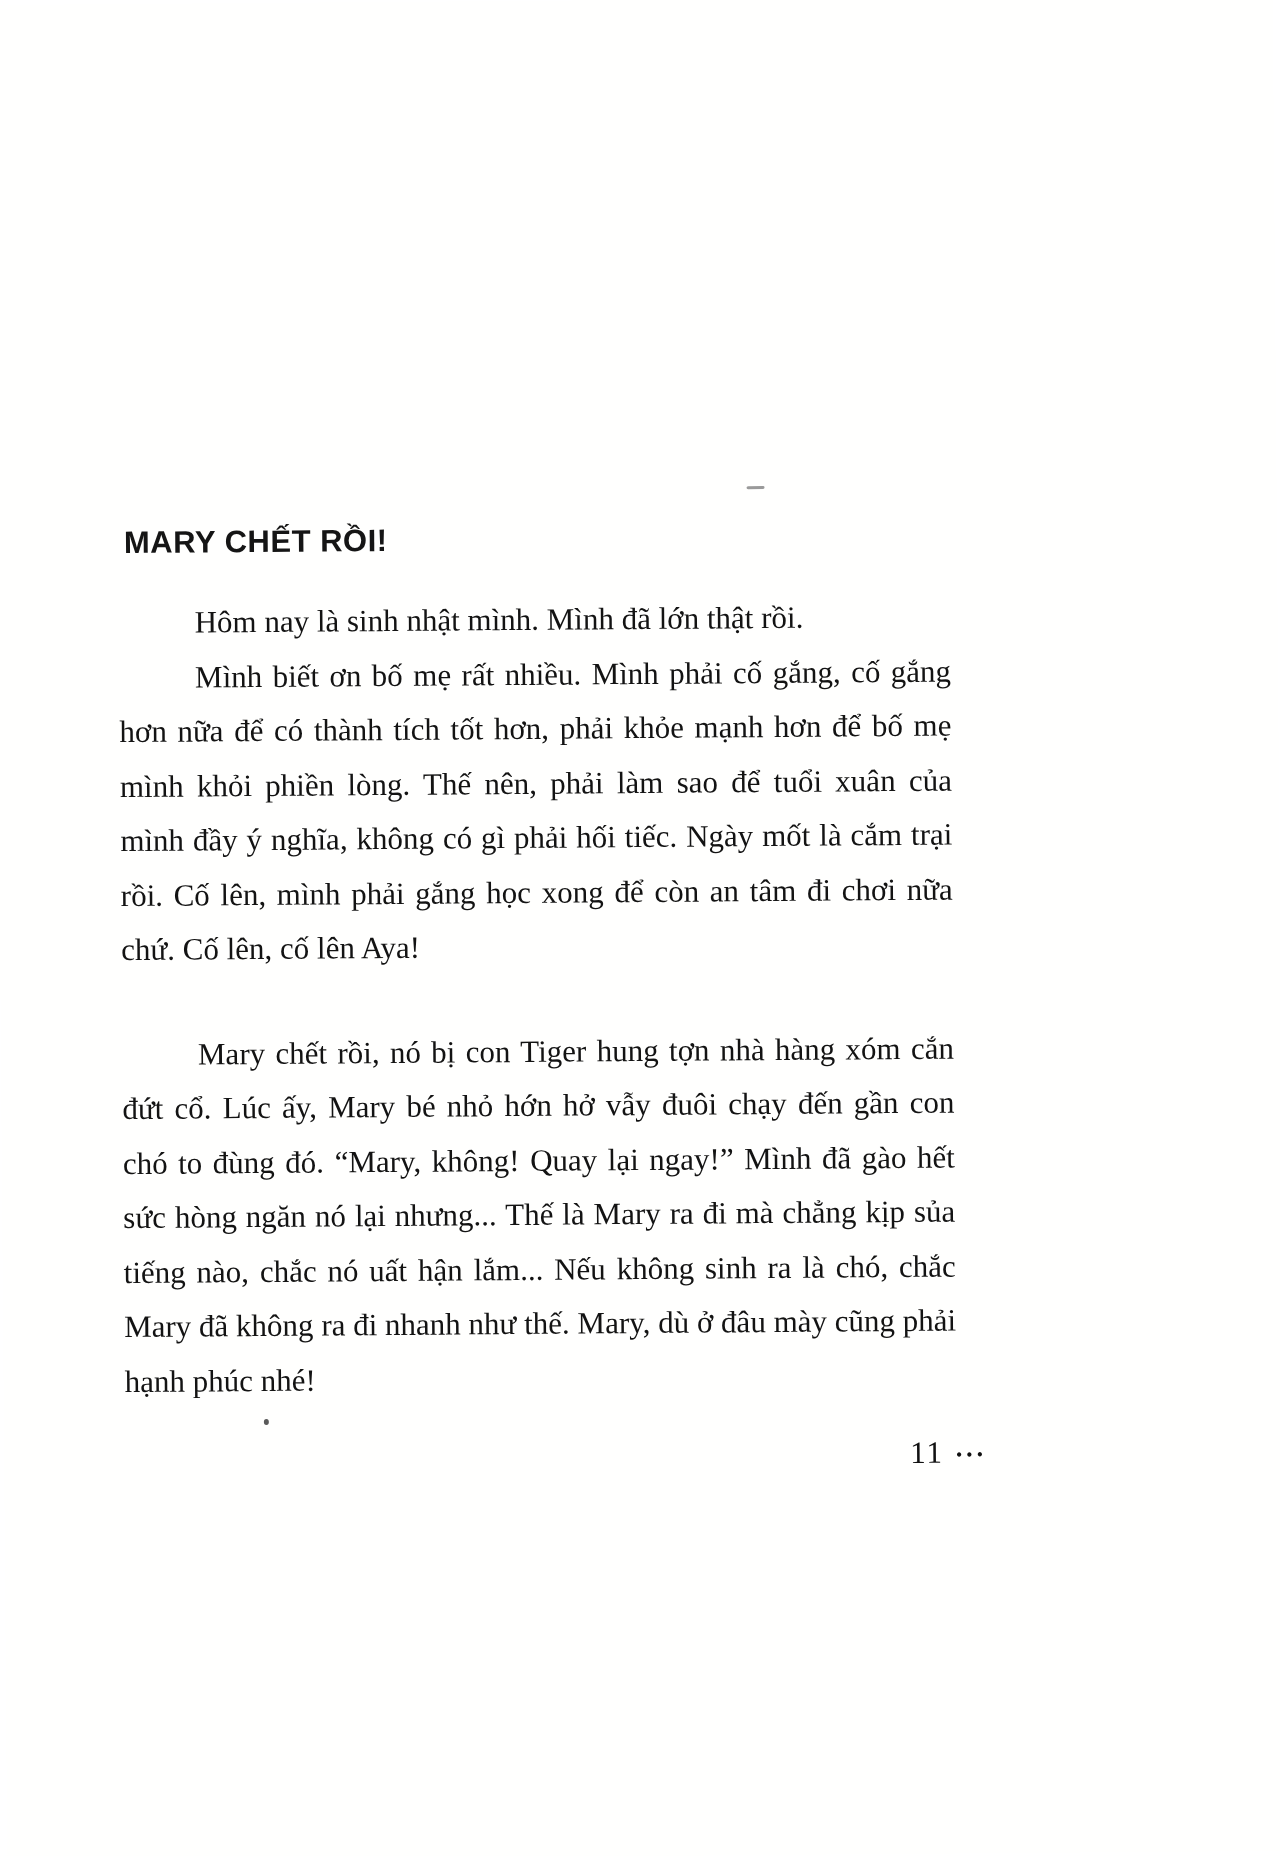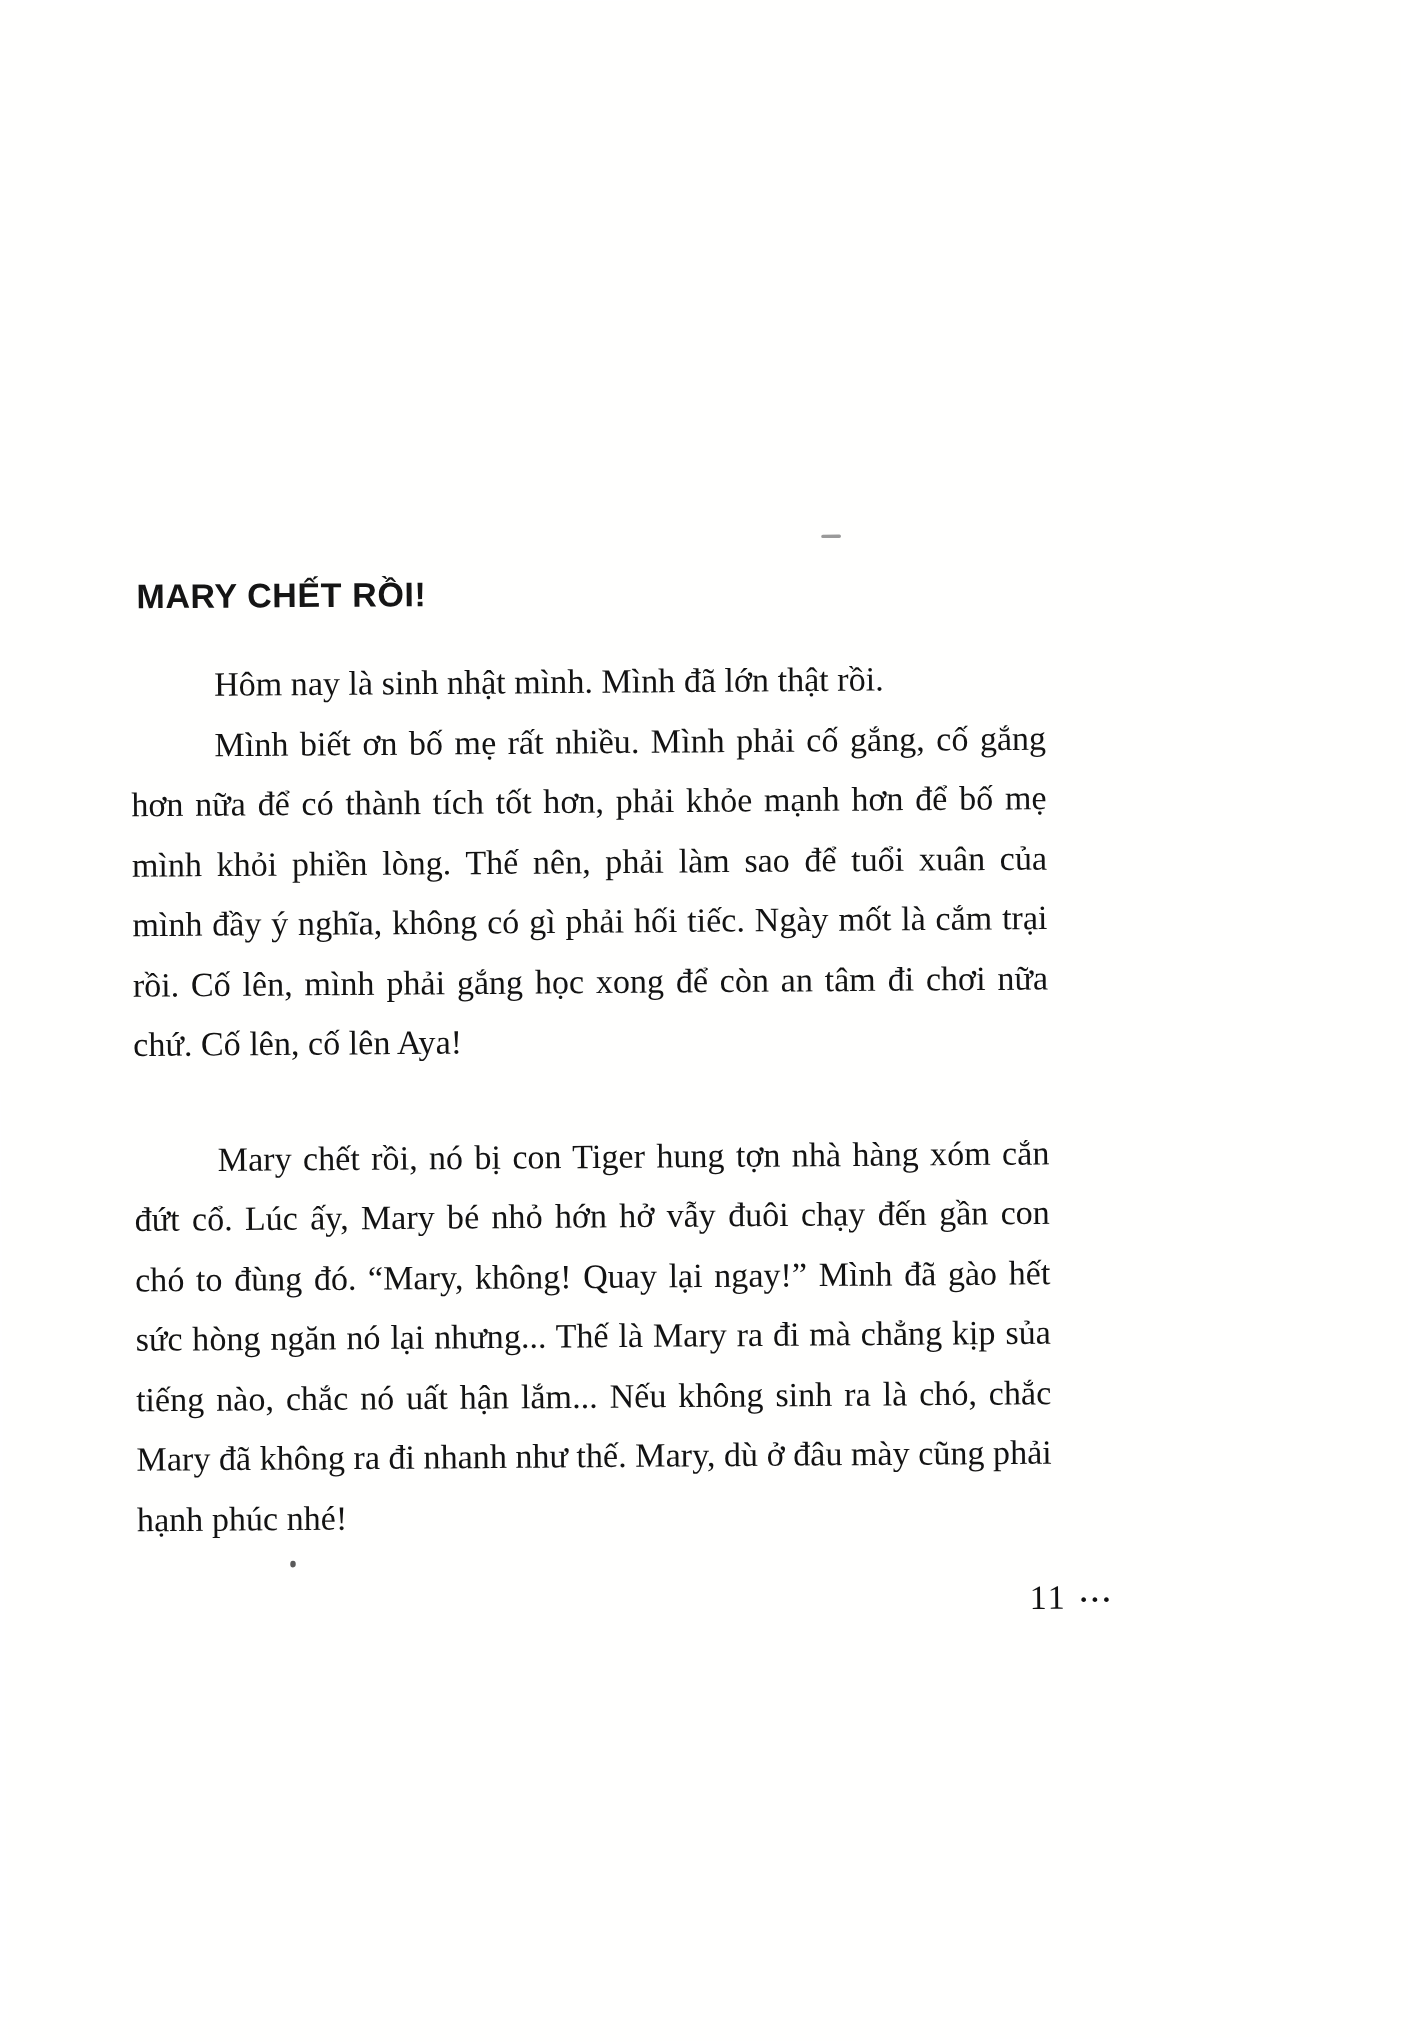--- a/index.html
+++ b/index.html
@@ -44,21 +44,21 @@
   }
   p.para {
     margin: 0;
     text-indent: 76px;
   }
   p.para.spaced {
     margin-top: 50px;
   }
   .footer {
     position: absolute;
-    left: 932px;
+    left: 906px;
     top: 1437px;
     display: flex;
     align-items: center;
     gap: 12px;
     color: #111;
   }
   .page-number {
     font-size: 31px;
     letter-spacing: 2px;
   }

